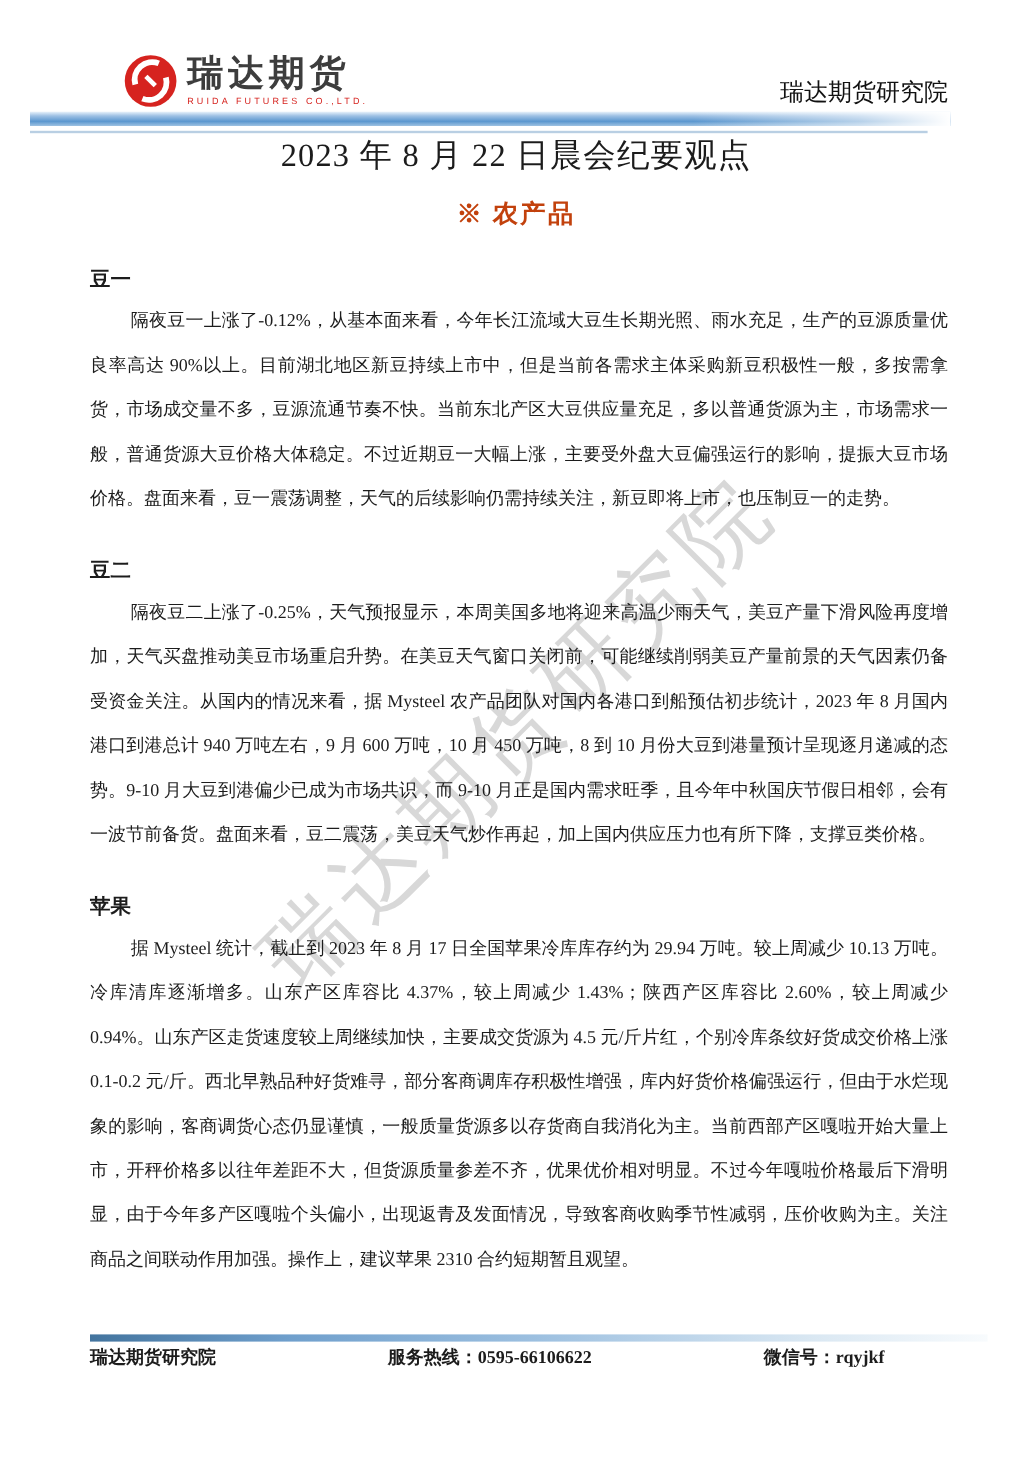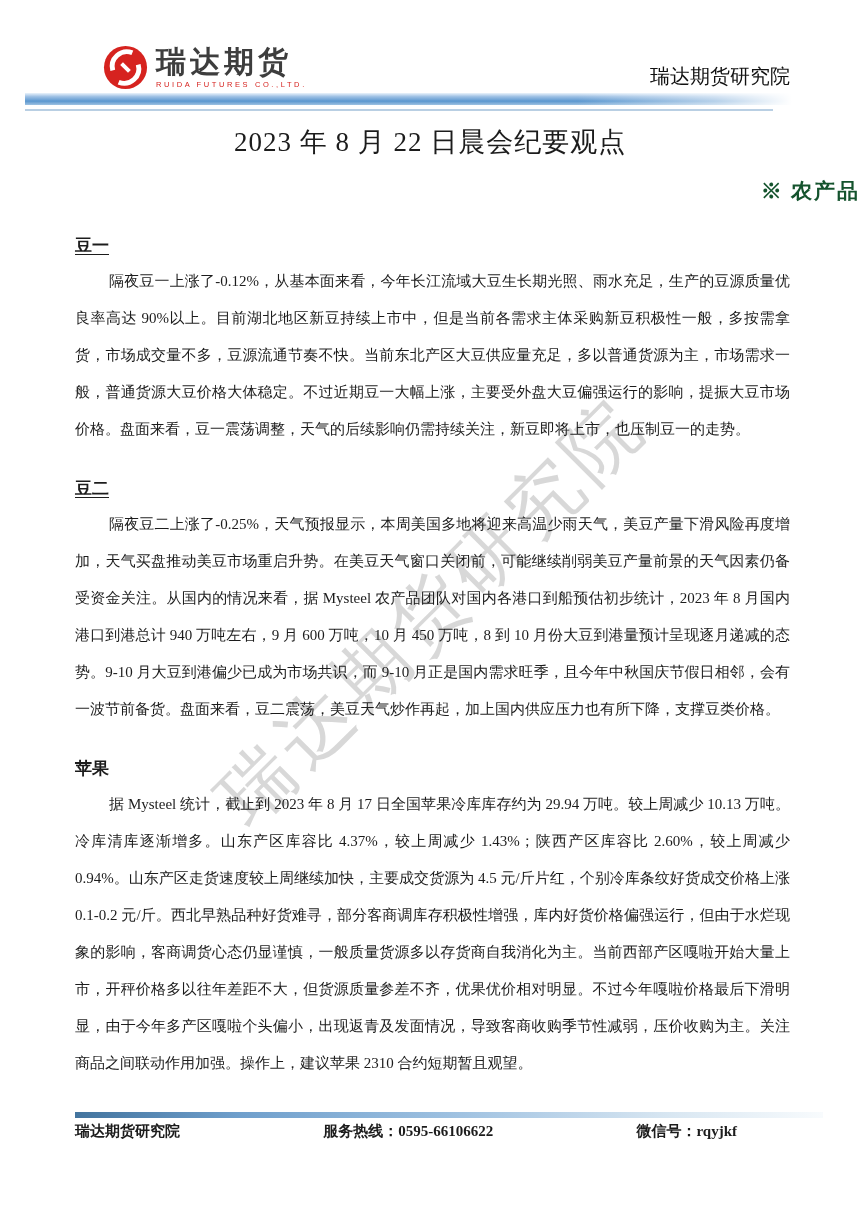--- a/index.html
+++ b/index.html
@@ -62,41 +62,40 @@
   .header-rule2 {
     margin: 4px 0 0 25px;
     width: 748px; height: 2px;
     background: #b9cfe3;
   }
 
   
   .doc-title {
     text-align: center;
     font-size: 27px;
-    margin-top: 13px;
     letter-spacing: 1px;
   }
   .doc-category {
-    text-align: right;
+    text-align: center;
     font-size: 21px;
     font-weight: bold;
-    color: #14532d;
+    color: #c2410c;
     margin-top: 17px;
     letter-spacing: 2px;
   }
 
   
   .content { margin: 6px 70px 0 75px; }
   .section { margin-top: 15px; }
   .section-heading {
     font-size: 17px; font-weight: bold;
     margin: 14px 0 4px 0;
     display: inline-block;
   }
-  .section-heading.underlined { text-decoration: underline; text-underline-offset: 3px; }
+  .section-heading.underlined { text-underline-offset: 3px; }
   .body-text {
     font-size: 15px;
     line-height: 37px;
     text-align: justify;
     text-indent: 34px;
     margin: 2px 0 0 0;
   }
 
   
   .footer-rule {

